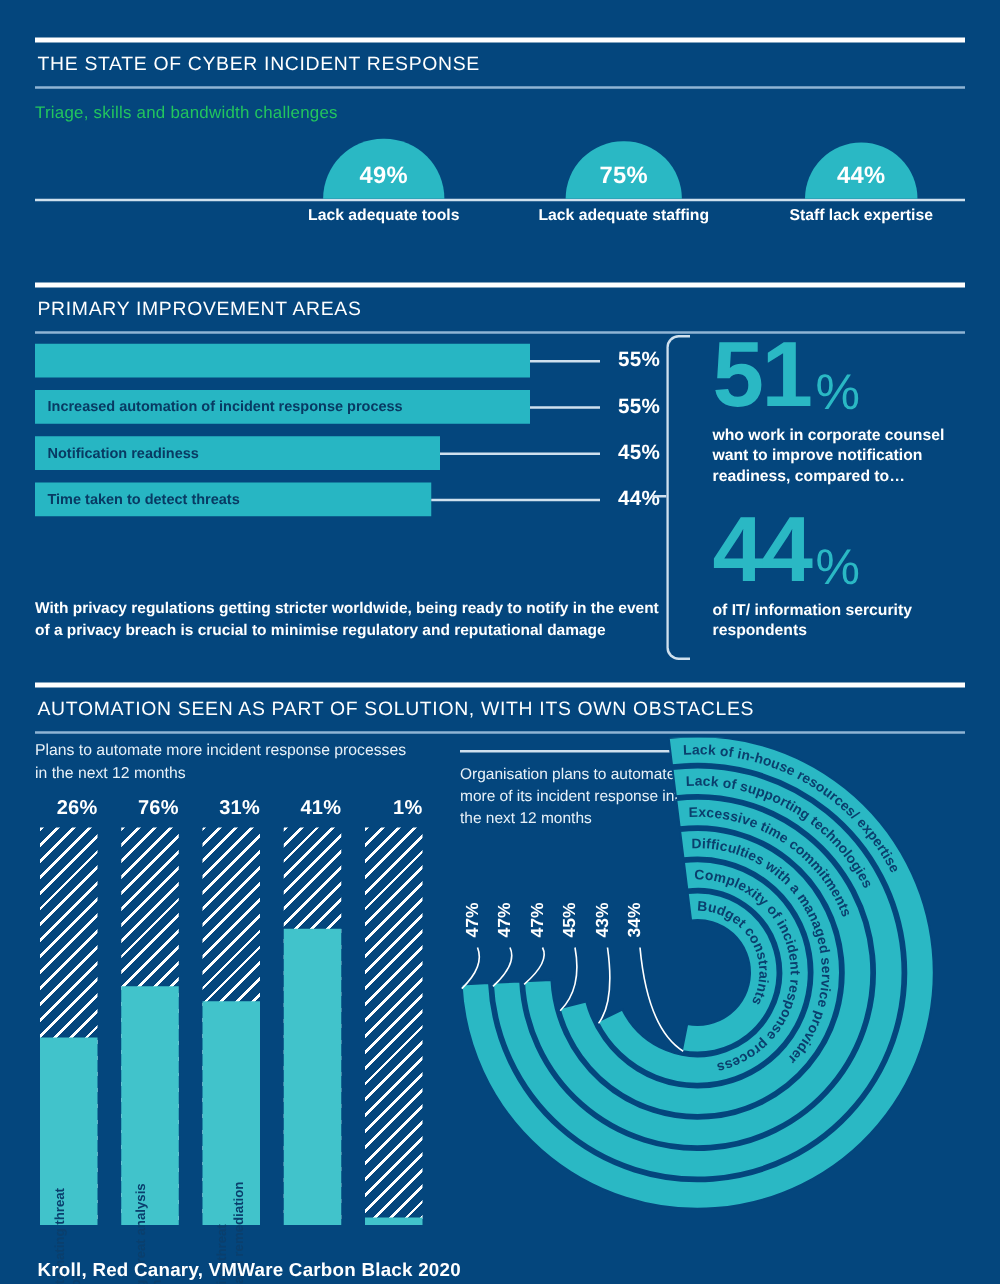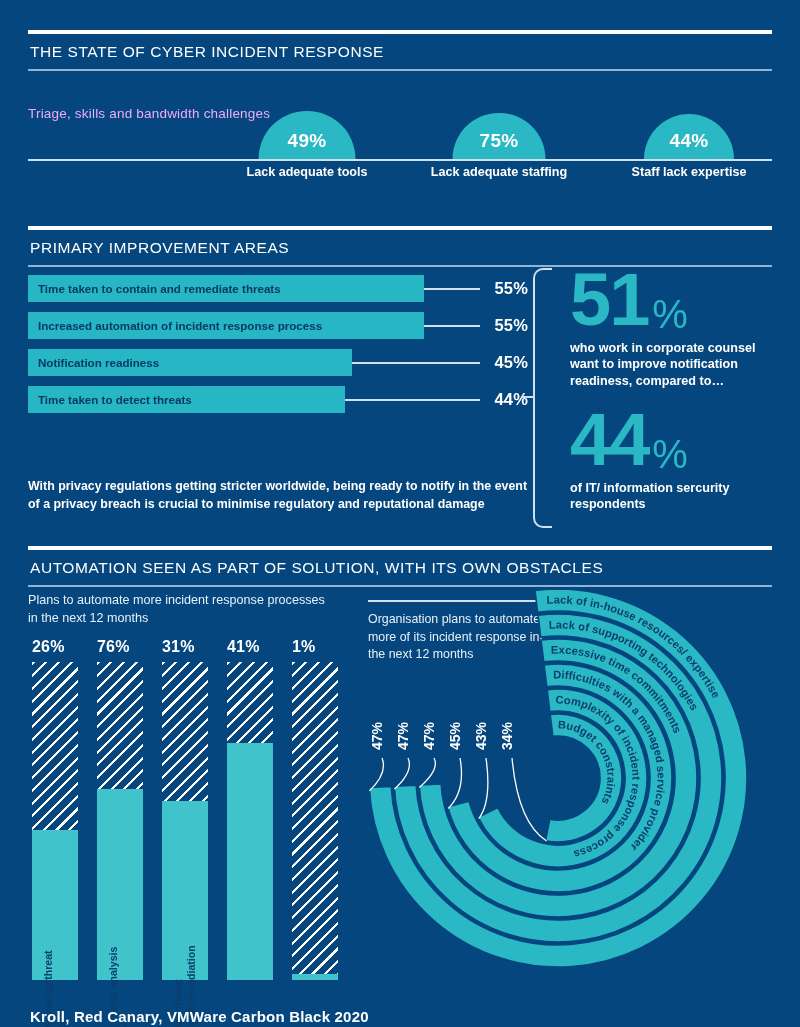--- a/index.html
+++ b/index.html
@@ -16,21 +16,21 @@
 
   
   .sect{position:absolute;left:28px;width:744px;}
   .rule-top{height:4px;background:#ffffff;width:100%;}
   .rule-bot{height:2px;background:#8fb4d4;width:100%;}
   .sect-title{
     font-size:15.5px;font-weight:normal;letter-spacing:0.55px;
     padding:9px 0 8px 2px;color:#ffffff;text-transform:uppercase;
   }
   .sect-sub{
-    font-size:13.5px;color:#f0abfc;padding-top:11px;letter-spacing:.2px;margin-top:24px;
+    font-size:13.5px;color:#22c55e;padding-top:11px;letter-spacing:.2px;
   }
 
   
   .semi-row{position:absolute;left:28px;top:100px;width:744px;height:118px;}
   .semi-baseline{position:absolute;left:0;top:59px;width:744px;height:2px;background:#cfe0ee;}
   .semi-cell{position:absolute;top:0;width:186px;text-align:center;}
   .semi-wrap{position:relative;height:59px;}
   .semi{
     position:absolute;bottom:0;left:50%;transform:translateX(-50%);
     background:#2ab8c4;
@@ -83,21 +83,21 @@
   .big-num .pct{font-size:40px;font-weight:normal;margin-left:4px;margin-top:6px;letter-spacing:0;}
   .callout-txt{
     font-size:12.6px;font-weight:bold;line-height:1.31;color:#ffffff;margin-top:8px;
   }
   .callout-block{position:absolute;left:37px;}
 
   
   .vbars{position:absolute;left:32px;top:636px;width:300px;height:344px;}
   .vcol{position:absolute;top:0;width:46px;height:344px;}
   .vpct{
-    text-align:left;font-size:16px;font-weight:bold;color:#ffffff;height:22px;line-height:22px;
+    text-align:right;font-size:16px;font-weight:bold;color:#ffffff;height:22px;line-height:22px;
     letter-spacing:.2px;
   }
   .vtrack{
     position:absolute;left:0;top:26px;width:46px;height:318px;
     background-image:repeating-linear-gradient(135deg,
         #ffffff 0px,#ffffff 2.2px,
         rgba(255,255,255,0) 2.2px, rgba(255,255,255,0) 9px);
   }
   .vfill{position:absolute;left:0;bottom:0;width:46px;background:#41c3cb;}
   .vlabel{
@@ -172,21 +172,20 @@
 
   <div class="sect" style="top:226px;">
     <div class="rule-top"></div>
     <div class="sect-title">PRIMARY IMPROVEMENT AREAS</div>
     <div class="rule-bot"></div>
   </div>
 
   <div class="hbars">
     <div class="hbar-row">
       <div class="hbar" id="hb0" style="width: 396px;"></div>
-      <div class="hbar-label">Time taken to contain and remediate threats</div>
       <div class="hbar-conn" id="hc0" style="left: 396px; width: 56px;"></div>
       <div class="hbar-pct">55%</div>
     </div>
     <div class="hbar-row">
       <div class="hbar" id="hb1" style="width: 396px;"></div>
       <div class="hbar-label">Increased automation of incident response process</div>
       <div class="hbar-conn" id="hc1" style="left: 396px; width: 56px;"></div>
       <div class="hbar-pct">55%</div>
     </div>
     <div class="hbar-row">

